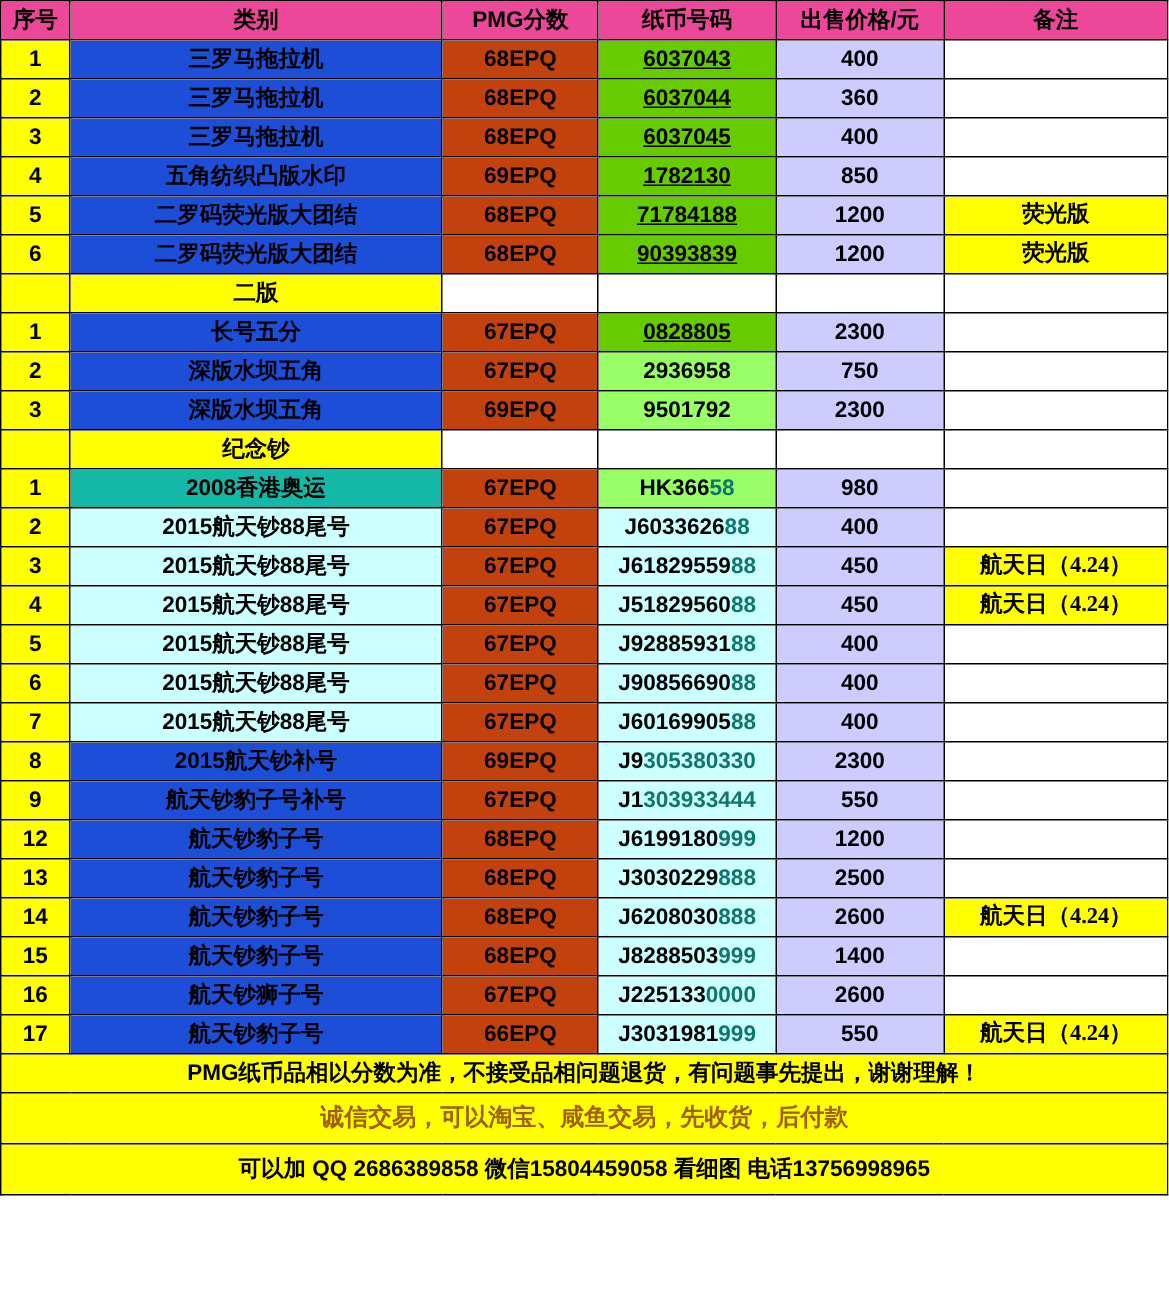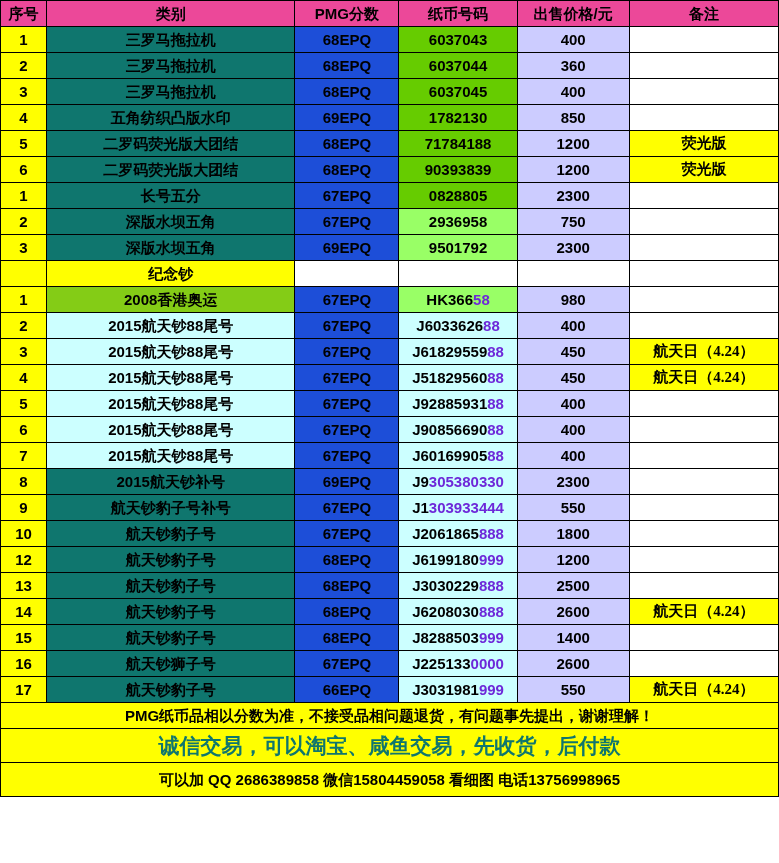--- a/index.html
+++ b/index.html
@@ -42,48 +42,48 @@
     background: #ec4899;
     height: 32px;
     line-height: 32px;
     font-size: 17px;
   }
   .section {
     background: #ffff00;
     font-size: 16px;
   }
   .seq { background: #ffff00; }
-  .cat-green { background: #0f766e; }
+  .cat-green { background: #1d4ed8; }
   .cat-cyan  { background: #ccffff; margin-left: 44px; }
-  .cat-aqua  { background: #84cc16; margin-left: 32px; }
-  .pmg       { background: #1d4ed8; }
-  .num-green { background: #66cc00; }
+  .cat-aqua  { background: #14b8a6; margin-left: 32px; }
+  .pmg       { background: #c2410c; }
+  .num-green { background: #66cc00; text-decoration: underline; }
   .num-lgreen{ background: #99ff66; margin-left: 40px; }
   .num-cyan  { background: #ccffff; }
   .price     { background: #ccccff; margin-left: 22px; }
   .note      { background: #ffff00; color: #ff0000; font-family: Liberation Serif, serif; }
   .note-blank{ background: #ffffff; }
   .white     { background: #ffffff; }
 
-  .red { color: #6d28d9; }
+  .red { color: #0f766e; }
 
   .footer-row td {
     border: 1px solid #000000;
     background: #ffff00;
     color: #ff0000;
     font-weight: bold;
     height: 36px;
     line-height: 36px;
     font-size: 17px;
     text-align: center;
     margin-top: 39px;
   }
   .footer-row.f2 td {
-    color: #0f766e;
-    font-size: 21px;
+    color: #a16207;
+    font-size: 16px;
     height: 33px;
     line-height: 33px;
   }
   .footer-row.f3 td {
     color: #000000;
     font-size: 15px;
     height: 33px;
     line-height: 33px;
   }
 </style>
@@ -152,20 +152,28 @@
       </tr>
       <tr>
         <td class="seq red">6</td>
         <td class="cat-green">二罗码荧光版大团结</td>
         <td class="pmg red">68EPQ</td>
         <td class="num-green"><span>90393839</span></td>
         <td class="price">1200</td>
         <td class="note">荧光版</td>
       </tr>
       <tr>
+        <td class="seq">&nbsp;</td>
+        <td class="section">二版</td>
+        <td class="white">&nbsp;</td>
+        <td class="white">&nbsp;</td>
+        <td class="white">&nbsp;</td>
+        <td class="white">&nbsp;</td>
+      </tr>
+      <tr>
         <td class="seq red">1</td>
         <td class="cat-green">长号五分</td>
         <td class="pmg">67EPQ</td>
         <td class="num-green"><span>0828805</span></td>
         <td class="price">2300</td>
         <td class="note-blank">&nbsp;</td>
       </tr>
       <tr>
         <td class="seq red">2</td>
         <td class="cat-green">深版水坝五角</td>
@@ -253,28 +261,20 @@
         <td class="num-cyan"><span>J9</span><span class="red">305380330</span></td>
         <td class="price">2300</td>
         <td class="note-blank">&nbsp;</td>
       </tr>
       <tr>
         <td class="seq red">9</td>
         <td class="cat-green">航天钞豹子号补号</td>
         <td class="pmg">67EPQ</td>
         <td class="num-cyan"><span>J1</span><span class="red">303933444</span></td>
         <td class="price">550</td>
-        <td class="note-blank">&nbsp;</td>
-      </tr>
-      <tr>
-        <td class="seq red">10</td>
-        <td class="cat-green">航天钞豹子号</td>
-        <td class="pmg">67EPQ</td>
-        <td class="num-cyan"><span>J2061865</span><span class="red">888</span></td>
-        <td class="price">1800</td>
         <td class="note-blank">&nbsp;</td>
       </tr>
       <tr>
         <td class="seq red">12</td>
         <td class="cat-green">航天钞豹子号</td>
         <td class="pmg red">68EPQ</td>
         <td class="num-cyan"><span>J6199180</span><span class="red">999</span></td>
         <td class="price">1200</td>
         <td class="note-blank">&nbsp;</td>
       </tr>

